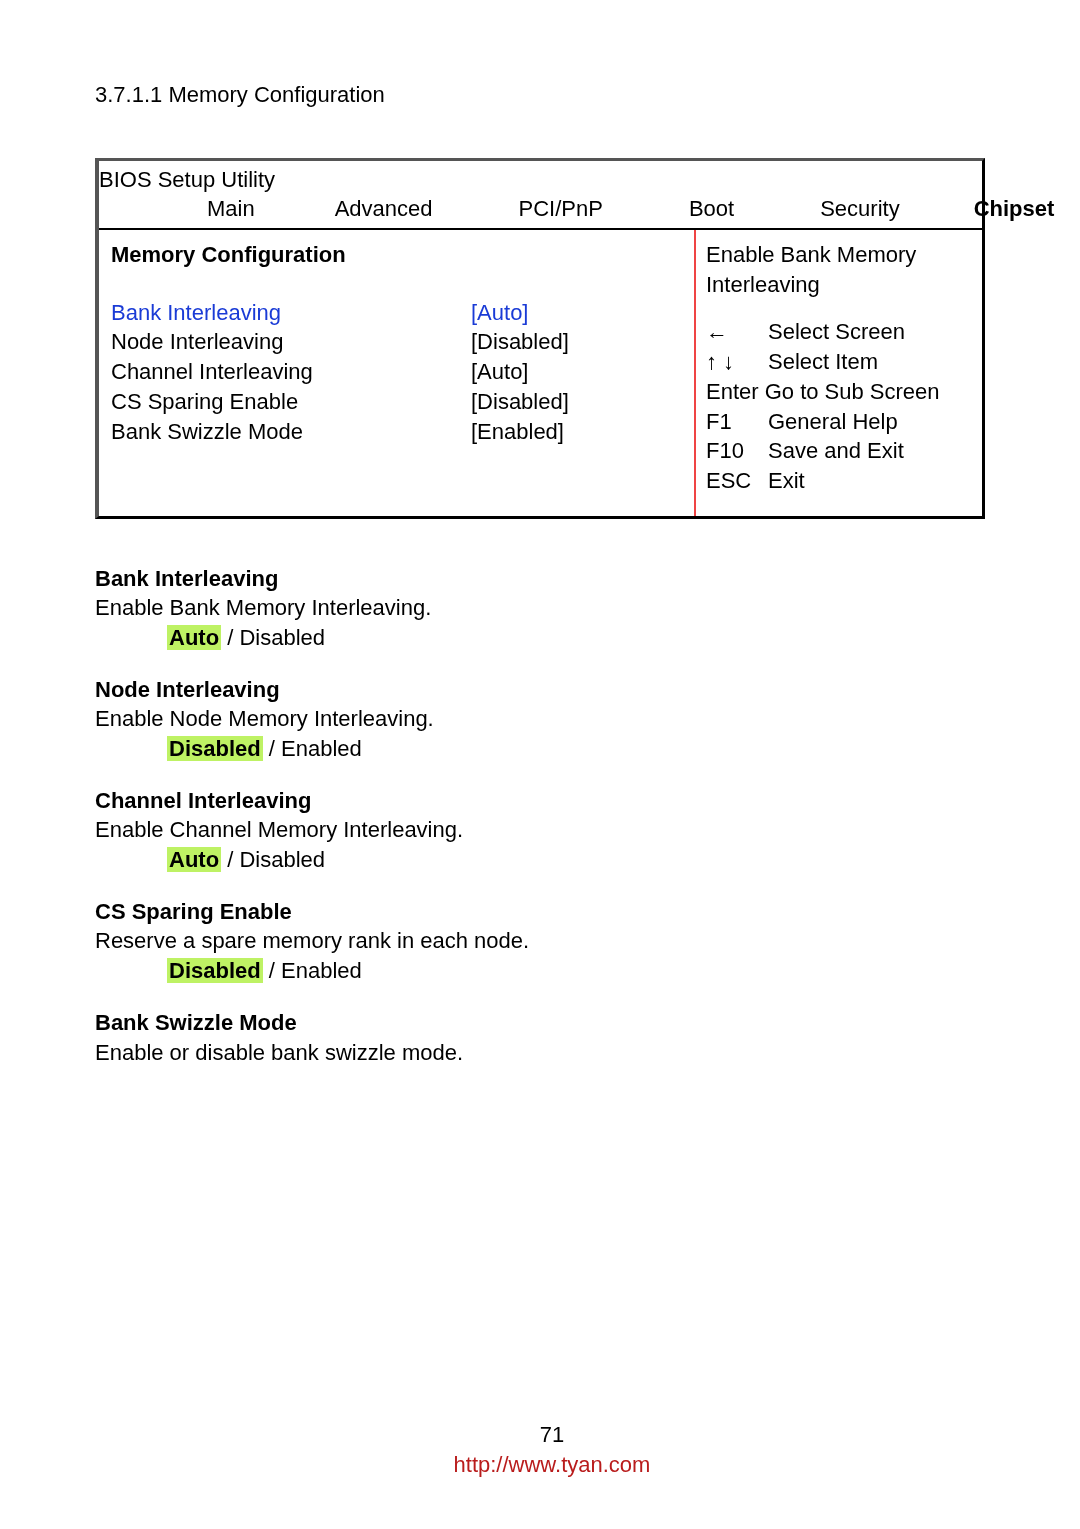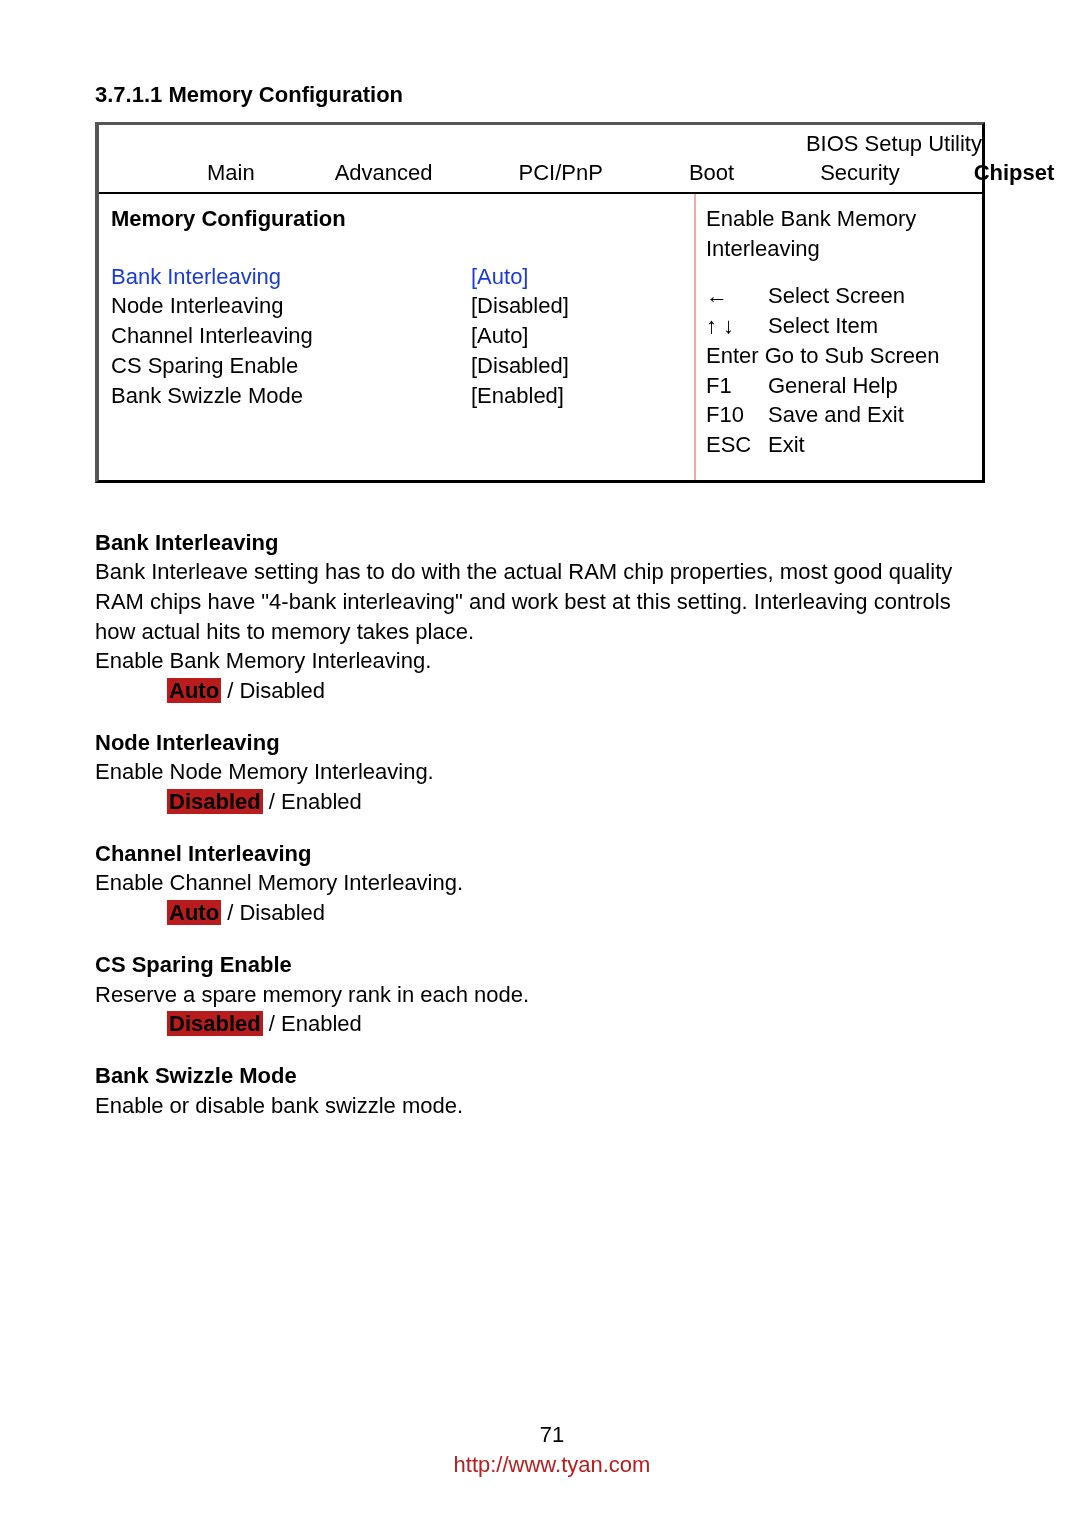--- a/index.html
+++ b/index.html
@@ -6,49 +6,49 @@
     body {
       font-family: Arial, Helvetica, sans-serif;
       background: #fff;
       width: 1080px;
       padding: 80px 95px 40px 95px;
       font-size: 22px;
       line-height: 1.35;
       color: #000;
     }
     .section-heading {
-      font-weight: bold;
-      margin-bottom: 12px;
+      font-weight: normal;
+      margin-bottom: 48px;
     }
     .bios-box {
       border: 3px solid #000;
       border-left: 4px solid #555;
       border-top: 3px solid #555;
       width: 100%;
       margin-bottom: 45px;
     }
     .bios-header-row1 {
-      text-align: right;
+      text-align: left;
       padding: 4px 0 0 0;
     }
     .bios-tabs {
       display: flex;
       padding: 0 10px 4px 16px;
     }
     .bios-tabs span { margin-right: 38px; margin-left: 48px; }
     .bios-tabs .tab-main { margin-left: 92px; margin-right: 32px;}
     .bios-tabs .tab-chipset { font-weight: bold; margin-left: 36px; margin-right: 52px;}
     .bios-body {
       display: flex;
       border-top: 2px solid #000;
     }
     .bios-left {
       flex: 1;
       padding: 10px 12px 40px 12px;
-      border-right: 2px solid #fca5a5;
+      border-right: 2px solid #ef4444;
     }
     .bios-right {
       width: 286px;
       padding: 10px 10px 20px 10px;
     }
     .mem-config-title {
       font-weight: bold;
       margin-bottom: 28px;
     }
     .settings-row {
@@ -60,21 +60,21 @@
     .settings-labels div, .settings-values div {
       line-height: 1.35;
     }
     .selected-option { color: #1a3bd6; }
     .help-desc { margin-bottom: 18px; }
     .key-row { display: flex; }
     .key-key { width: 62px; }
     .desc-section { margin-bottom: 22px; }
     .desc-title { font-weight: bold; }
     .opt-default {
-      background: #b91c1c;
+      background: #bef264;
       font-weight: bold;
       padding: 0 2px;
     }
     .opt-indent { padding-left: 72px; }
     .footer {
       position: absolute;
       left: 12px;
       width: 1080px;
       text-align: center;
       top: 1420px;
@@ -142,21 +142,20 @@
       <div class="key-row">
         <span class="key-key">ESC</span>
         <span>Exit</span>
       </div>
     </div>
   </div>
 </div>
 
 <div class="desc-section">
   <div class="desc-title">Bank Interleaving</div>
-  <div>Bank Interleave setting has to do with the actual RAM chip properties, most good quality RAM chips have "4-bank interleaving" and work best at this setting. Interleaving controls how actual hits to memory takes place.</div>
   <div>Enable Bank Memory Interleaving.</div>
   <div class="opt-indent"><span class="opt-default">Auto</span><span> / Disabled</span></div>
 </div>
 
 <div class="desc-section">
   <div class="desc-title">Node Interleaving</div>
   <div>Enable Node Memory Interleaving.</div>
   <div class="opt-indent"><span class="opt-default">Disabled</span><span> / Enabled</span></div>
 </div>
 

